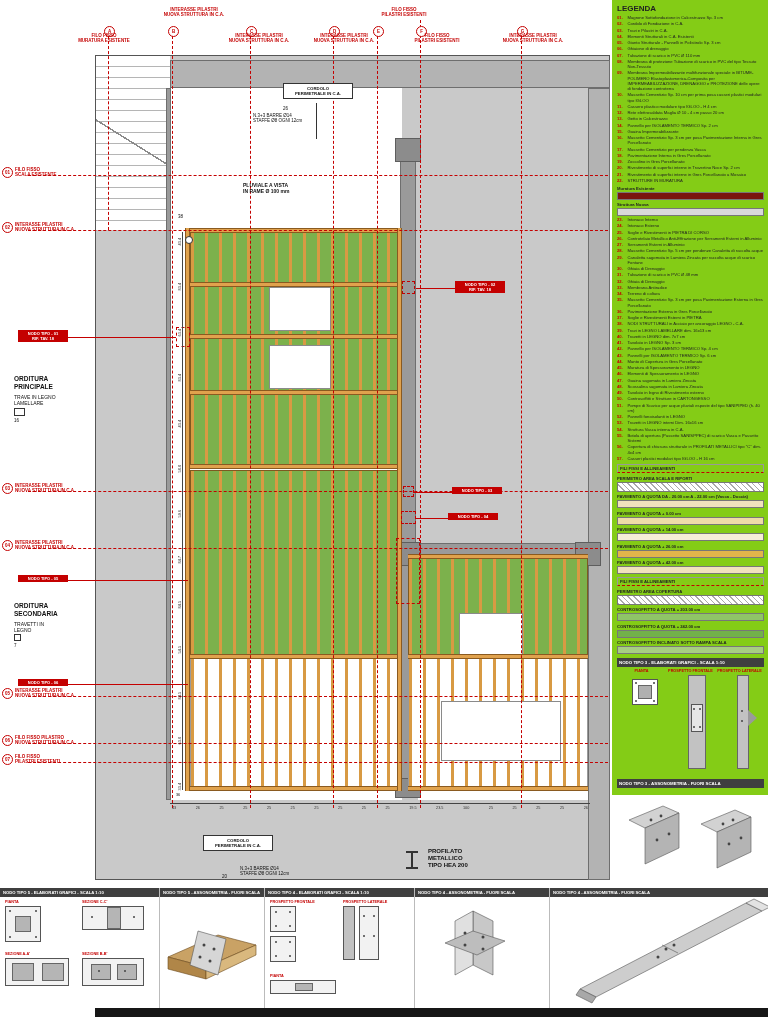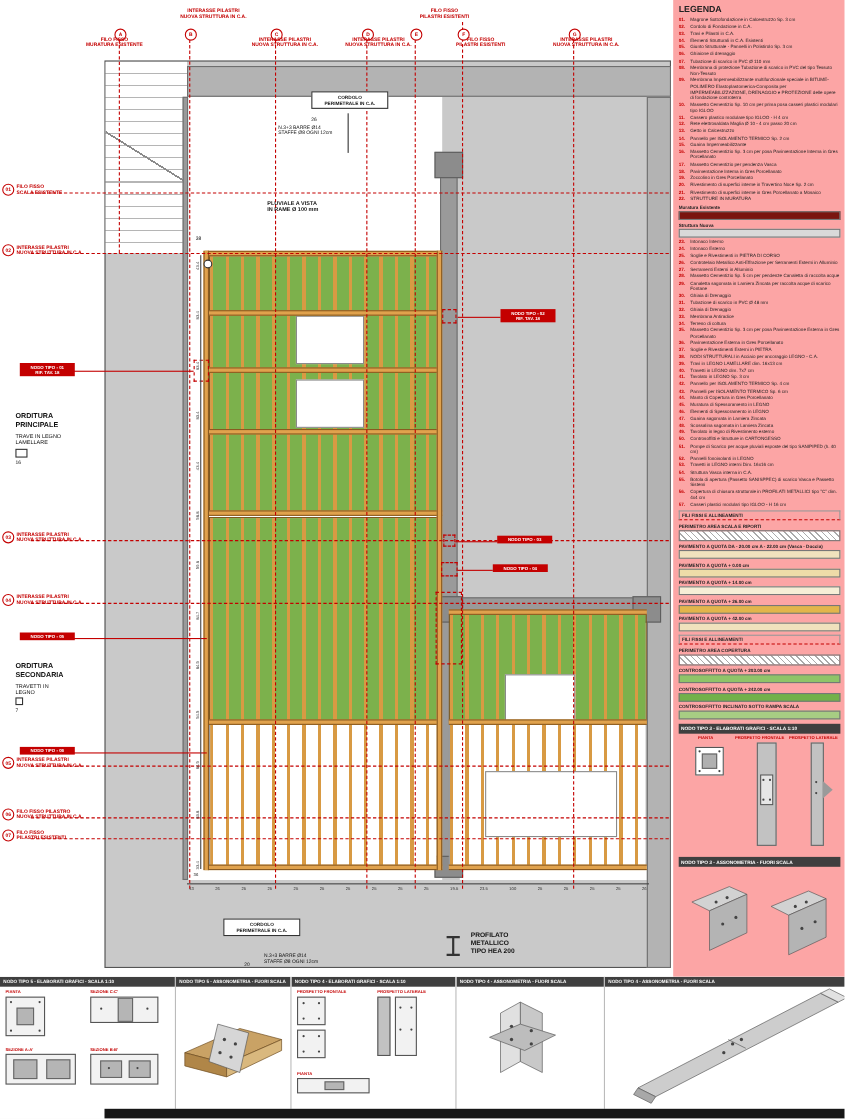--- a/index.html
+++ b/index.html
@@ -63,21 +63,21 @@
            text-align:center;line-height:1.25;padding:1.5px 2px;white-space:pre-line;box-sizing:border-box;color:#111;}
   .dimline-h{position:absolute;height:1px;background:#444;}
   .dimline-v{position:absolute;width:1px;background:#444;}
   #dims-bottom{position:absolute;left:172px;top:806px;width:416px;display:flex;justify-content:space-between;font-size:3.8px;color:#333;}
   #dims-left{position:absolute;left:176px;top:238px;height:552px;width:8px;display:flex;flex-direction:column;
              justify-content:space-between;align-items:center;font-size:3.8px;color:#333;}
   #dims-left .dl{writing-mode:vertical-rl;transform:rotate(180deg);}
   .sym-sq{position:absolute;border:1px solid #333;background:#fff;}
   .pluv-circ{position:absolute;width:6px;height:6px;border:1px solid #333;border-radius:50%;background:#fff;}
   
-  #legend{position:absolute;left:612px;top:0;width:156px;height:888px;background:#fca5a5;
+  #legend{position:absolute;left:612px;top:0;width:156px;height:795px;background:#84cc16;
           padding:4px 4px 0 5px;box-sizing:border-box;}
   .lg-title{font-size:8px;font-weight:bold;margin-bottom:2px;}
   .lg-item{font-size:4.2px;line-height:1.25;display:flex;gap:1.5px;margin-bottom:1px;}
   .lg-num{color:#c40000;font-weight:bold;flex:0 0 9px;}
   .lg-txt{flex:1;}
   .sw-label{font-size:4.2px;font-weight:bold;margin-top:2.5px;}
   .sw-bar{height:8px;border:1px solid #777;margin:1px 0 1px;box-sizing:border-box;}
   .fili{font-size:4.2px;font-weight:bold;border:1px solid #999;padding:1px 2px;margin-top:3px;
         border-bottom:1px dashed #c40000;}
   .hatch-bar{height:8px;border:1px solid #777;margin:1px 0;

